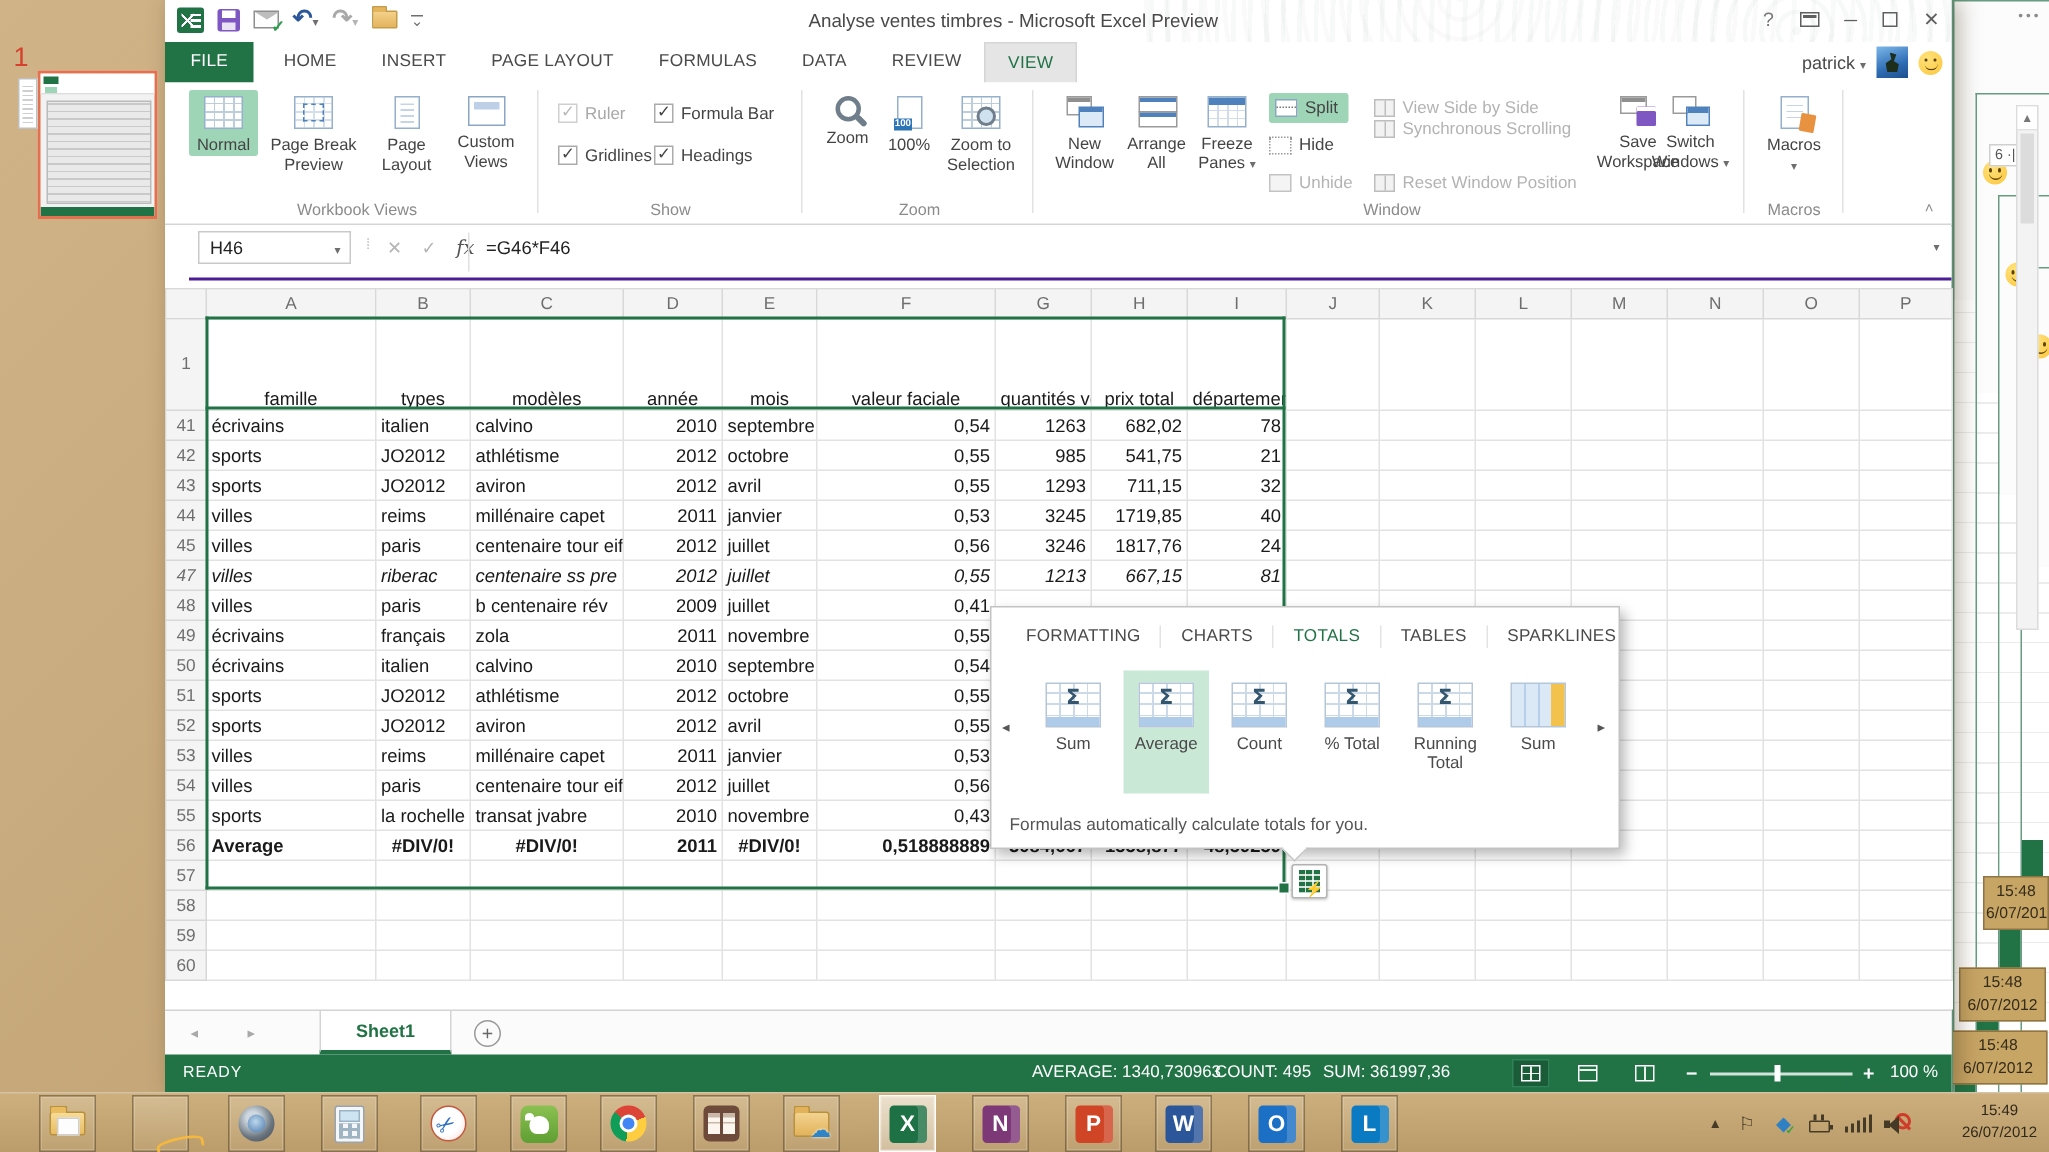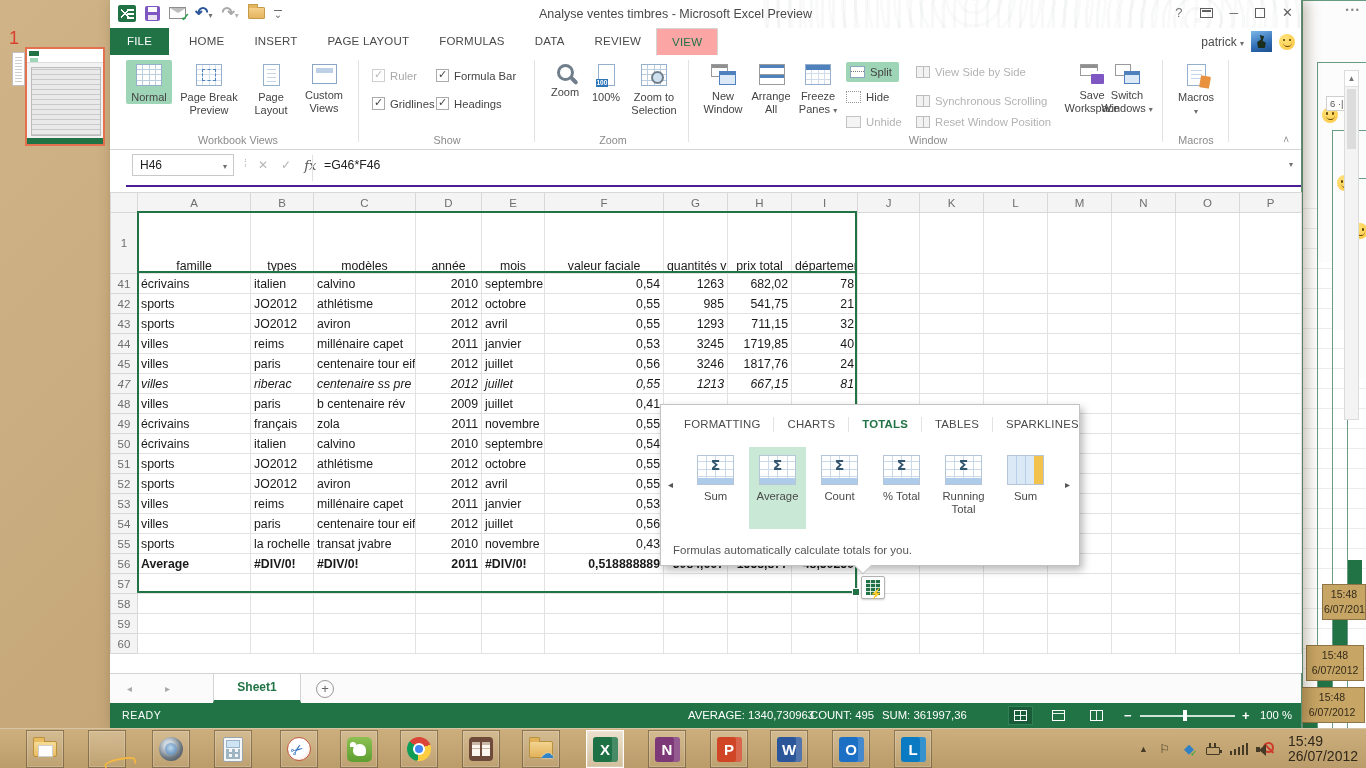--- a/index.html
+++ b/index.html
@@ -39,21 +39,21 @@
 .q-redo{color:#a9a9a9;font-size:16px;font-weight:700;line-height:14px}
 .q-folder{width:17px;height:12px;background:linear-gradient(#f4d089,#e4b45f);border:1px solid #c49b47;border-radius:1px;position:relative}
 .q-folder::before{content:"";position:absolute;left:-1px;top:-4px;width:8px;height:3px;background:#e4b45f;border:1px solid #c49b47;border-bottom:none;border-radius:1px 1px 0 0}
 .car{font-size:8px;color:#6e6e6e}
 .q-more{font-size:10px;color:#6e6e6e;border-top:1px solid #6e6e6e;line-height:8px;margin-top:2px}
 
 
 .tabsrow{position:absolute;top:28px;left:0;right:0;height:27px;background:#fff;display:flex;align-items:stretch}
 .rtab{padding:7px 15px 6px;font-size:11.5px;color:#4a4a4a;letter-spacing:.2px;white-space:nowrap}
 .rtab.file{background:#217346;color:#fff;padding:7px 17px 6px;margin-right:5px}
-.rtab.active{color:#217346;background:#fca5a5;border:1px solid #d5d5d5;border-bottom:none}
+.rtab.active{color:#217346;background:#e5e5e5;border:1px solid #d5d5d5;border-bottom:none}
 .userbox{position:absolute;right:6px;top:3px;display:flex;align-items:center;gap:7px;font-size:12px;color:#4a4a4a}
 .avatar{width:21px;height:21px;background:linear-gradient(160deg,#7db7e8 0%,#2f6db5 60%,#1c4f8c 100%);position:relative;overflow:hidden}
 .avatar::after{content:"";position:absolute;left:5px;top:4px;width:11px;height:13px;background:#1d2e1d;clip-path:polygon(20% 100%,10% 55%,45% 35%,35% 0,75% 10%,60% 45%,90% 60%,80% 100%)}
 .smile{width:16px;height:16px;border-radius:50%;background:radial-gradient(circle at 35% 30%,#ffe27a,#fcc63d);position:relative;flex:none}
 .smile::before{content:"";position:absolute;left:4px;top:5px;width:2px;height:2.5px;background:#5e4200;border-radius:50%;box-shadow:6px 0 0 #5e4200}
 .smile::after{content:"";position:absolute;left:3.5px;top:6px;width:9px;height:6px;border-bottom:1.6px solid #5e4200;border-radius:0 0 9px 9px}
 
 
 .ribbon{position:absolute;top:55px;left:0;right:0;height:95px;background:#fff;border-bottom:1px solid #d5d5d5}
 .gsep{position:absolute;top:5px;bottom:7px;width:1px;background:#e2e2e2}
@@ -126,39 +126,39 @@
 .fxicons .fx{font-family:"DejaVu Serif",serif;font-style:italic;font-size:13px;color:#555}
 .fsep{position:absolute;left:186px;top:4px;bottom:4px;width:1px;background:#e0e0e0}
 .fml{position:absolute;left:198px;top:7px;font-size:12.3px;color:#222}
 .fbar .endcar{position:absolute;right:8px;top:9px}
 
 
 .gridwrap{position:absolute;top:192px;left:0;width:1192px;height:481px;background:#fff}
 table.sheet{border-collapse:collapse;table-layout:fixed;width:1191px}
 table.sheet th,table.sheet td{border:1px solid #e2e2e2;font-size:12.3px;padding:0 3px;overflow:hidden;white-space:nowrap;font-weight:400;color:#1a1a1a}
 table.sheet th{background:#f4f4f4;border-color:#d8d8d8;color:#6e6e6e;font-size:11.5px;text-align:center}
-td.al{text-align:left}td.ar{text-align:right}td.ac{text-align:left}
+td.al{text-align:left}td.ar{text-align:right}td.ac{text-align:center}
 td.hc{vertical-align:bottom;text-align:center;white-space:normal;line-height:14px;padding-bottom:3px}
 td.brk{word-break:break-all;line-height:13.5px}
 tr.b56 td{font-weight:700}
 td.bt{border-top:1px solid #7a7a7a}
 .sov{position:absolute;background:#217346;pointer-events:none;z-index:3}
 .fillh{position:absolute;left:742px;top:396px;width:8px;height:8px;background:#217346;border:1px solid #fff;z-index:4}
 .qabtn{position:absolute;left:751px;top:384px;width:24px;height:23px;border:1px solid #b5b5b5;background:#fff;border-radius:2px;box-shadow:0 1px 2px rgba(0,0,0,.2);z-index:5}
 .qabtn .g{position:absolute;inset:3px 4px;background:#217346;background-image:
  repeating-linear-gradient(0deg,transparent 0 3px,rgba(255,255,255,.8) 3px 4px),
  repeating-linear-gradient(90deg,transparent 0 4px,rgba(255,255,255,.8) 4px 5px)}
 .qabtn .z{position:absolute;right:1px;bottom:-1px;color:#e8a33d;font-size:10px;font-weight:700}
 
 
 .popup{position:absolute;left:550px;top:404px;width:420px;height:162px;background:#fff;border:1px solid #c3c3c3;box-shadow:3px 4px 8px rgba(0,0,0,.28);z-index:40}
 .qatabs{position:absolute;left:10px;top:12px;display:flex}
 .qatab{font-size:11.4px;color:#4a4a4a;padding:0 13px;line-height:15px;border-left:1px solid #e3e3e3;letter-spacing:.2px}
 .qatab:first-child{border-left:none}
-.qatab.active{color:#217346;font-weight:700}
+.qatab.active{color:#217346;font-weight:400}
 .qai{position:absolute;top:42px;width:57px;height:82px;text-align:center;font-size:11.3px;color:#4a4a4a;padding-top:8px}
 .qai.sel{background:#c9e8d6}
 .qai .lb{margin-top:5px;line-height:13px}
 .qaico{width:37px;height:30px;border:1px solid #b5c6d8;background:#fff;position:relative;margin:0 auto;background-image:
  repeating-linear-gradient(90deg,transparent 0 8.2px,#ccd9e8 8.2px 9.2px),
  repeating-linear-gradient(0deg,transparent 0 6.5px,#ccd9e8 6.5px 7.5px)}
 .qaico::before{content:"";position:absolute;left:0;right:0;bottom:0;height:6px;background:#aecbea}
 .qaico .sg{position:absolute;left:0;right:0;top:1px;text-align:center;font-size:14px;font-weight:700;color:#33566e;font-family:"DejaVu Sans",sans-serif}
 .qaico.alt{background-image:
  repeating-linear-gradient(90deg,#dbe9f7 0 8.2px,#b7cfe8 8.2px 9.2px),
@@ -254,21 +254,21 @@
 .pwr{position:absolute;top:18px;width:14px;height:8px;border:1px solid #443a26;border-radius:1px}
 .pwr::before{content:"";position:absolute;left:2px;top:-5px;width:2px;height:4px;background:#443a26;box-shadow:5px 0 0 #443a26}
 .pwr::after{content:"";position:absolute;right:-3px;top:2px;width:2px;height:3px;background:#443a26}
 .sig{position:absolute;top:14px;display:flex;align-items:flex-end;gap:1.5px;height:12px}
 .sig i{display:block;width:2.5px;background:#443a26}
 .spk{position:absolute;top:14px;width:16px;height:13px}
 .spk::before{content:"";position:absolute;left:0;top:4px;width:4px;height:5px;background:#443a26}
 .spk::after{content:"";position:absolute;left:3px;top:1px;border:6px solid transparent;border-right:7px solid #443a26;border-left:none}
 .spk .no{position:absolute;right:-2px;top:-1px;width:11px;height:11px;border:2px solid #cf3a2a;border-radius:50%}
 .spk .no::after{content:"";position:absolute;left:-1px;top:3.5px;width:11px;height:2px;background:#cf3a2a;transform:rotate(45deg)}
-.clock{position:absolute;right:8px;top:5px;text-align:left;font-size:14px;color:#30281a;line-height:14.5px}
+.clock{position:absolute;right:8px;top:5px;text-align:center;font-size:10px;color:#30281a;line-height:14.5px}
 </style>
 </head>
 <body>
 
 <div id="casc">
     <div class="strip" style="left: 1302px; top: 0px; width: 64px; height: 728px;">
       <div class="dots">•••</div>
       <div class="rows" style="height: 528px;"></div>
     </div>
     <div class="strip" style="left: 1317px; top: 62px; width: 49px; height: 666px;">
@@ -431,21 +431,21 @@
         <span>Hide</span>
     </div>
     <div class="sb dis" style="left:736px;top:57px">
       <span class="si si-gray"></span>
         <span>Unhide</span>
     </div>
     <div class="sb dis" style="left:806px;top:7px">
       <span class="si-book"></span>
         <span>View Side by Side</span>
     </div>
-    <div class="sb dis" style="left:806px;top:36px">
+    <div class="sb dis" style="left:806px;top:21px">
       <span class="si-book"></span>
         <span>Synchronous Scrolling</span>
     </div>
     <div class="sb dis" style="left:806px;top:57px">
       <span class="si-book"></span>
         <span>Reset Window Position</span>
     </div>
     <div class="bb" style="left:951px;width:62px">
       <span class="ic ic-savews"></span>
         <div class="blbl">Save Workspace</div>

